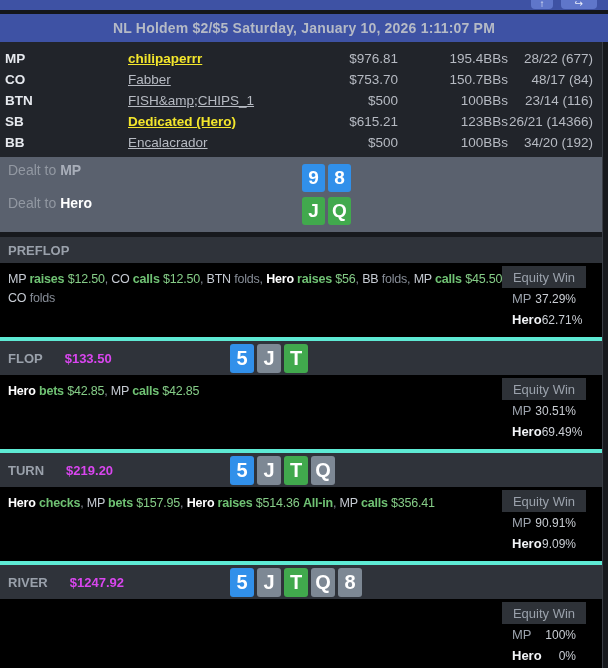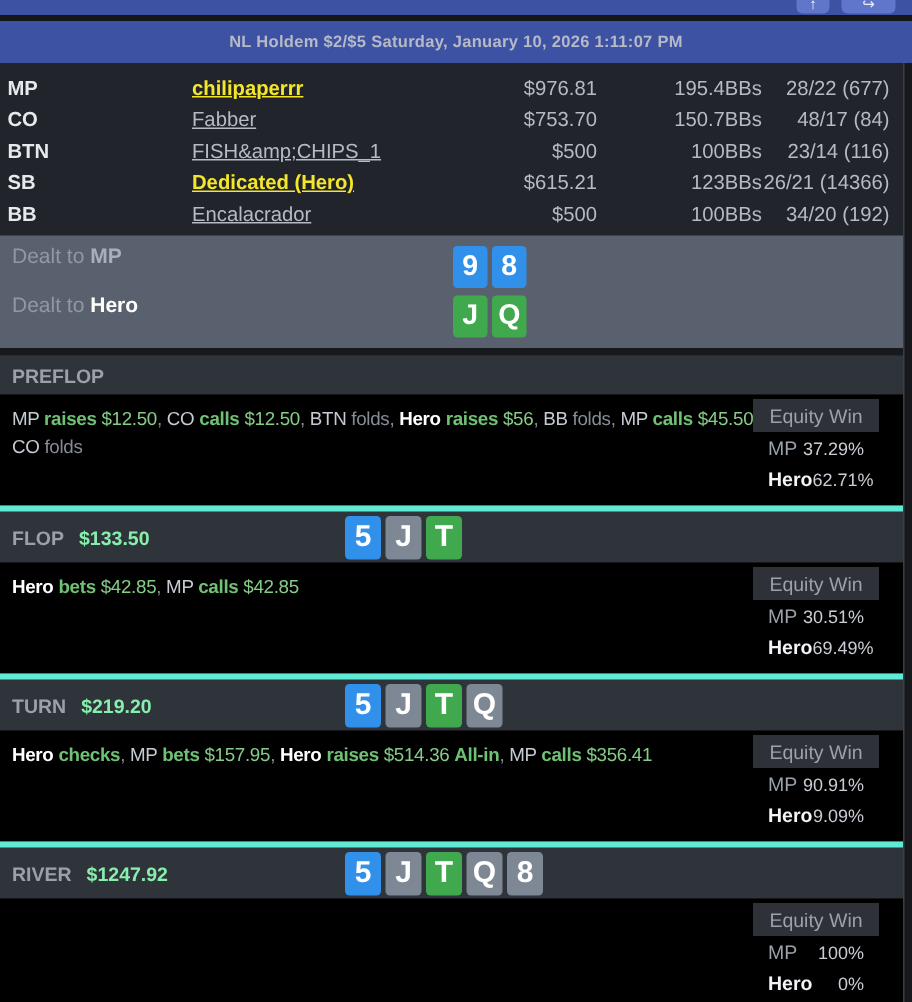--- a/index.html
+++ b/index.html
@@ -6,21 +6,21 @@
   .page{width:608px;height:668px;position:relative;overflow:hidden;background:#21242a;
         font-family:"Liberation Sans","DejaVu Sans",sans-serif;}
   
   .topstrip{height:10px;background:#3e52a4;position:relative;overflow:hidden;}
   .tbtn{position:absolute;top:-7px;height:16px;border-radius:4px;background:#5f76ca;
         color:#e9edf9;font-size:10px;display:flex;align-items:flex-end;justify-content:center;
         line-height:11px;cursor:pointer;}
   .tbtn.b1{right:55px;width:22px;}
   .tbtn.b2{right:11px;width:36px;}
   .sep1{height:4px;background:#14161a;}
-  .titlebar{height:28px;background:#3e52a4;color:#b5bac6;font-weight:bold;font-size:11px;
+  .titlebar{height:28px;background:#3e52a4;color:#b5bac6;font-weight:bold;font-size:14px;
         display:flex;align-items:center;justify-content:center;letter-spacing:.2px;}
   
   .players{padding:6px 0 4px;background:#21242a;}
   .prow{display:grid;grid-template-columns:100px 1fr 95px 110px 85px;
         padding:0 15px 0 5px;height:21px;align-items:center;font-size:13.5px;}
   .pcol-pos{color:#e6e9ee;font-weight:bold;}
   .pcol-name{overflow:hidden;white-space:nowrap;}
   .pname{color:#b6bac2;text-decoration:underline;cursor:pointer;margin-left:23px;}
   .pname.hl{color:#f3e62c;font-weight:bold;}
   .pcol-num{text-align:right;color:#b6bac2;}
@@ -32,21 +32,21 @@
   .drow .dprefix{white-space:pre;}
   .drow.hero .who{color:#ffffff;}
   .dcards{position:absolute;left:302px;top:2px;display:flex;gap:3px;}
   .card{width:23px;height:28px;border-radius:3px;color:#fff;font-weight:bold;font-size:19px;
         display:flex;align-items:center;justify-content:center;}
   .gapline{height:5px;background:#17191d;}
   
   .street-header{height:26px;background:#2f333a;display:flex;align-items:center;
         padding-left:8px;position:relative;font-size:13px;font-weight:bold;color:#9aa1ab;}
   .street-header.with-cards{height:34px;border-top:4px solid #5eead4;}
-  .pot{margin-left:10px;color:#86efac;}
+  .pot{margin-left:22px;color:#d946ef;}
   .hcards{position:absolute;left:230px;top:3px;display:flex;gap:3px;}
   .hcards .card{width:24px;height:29px;font-size:20px;}
   .street-body{position:relative;background:#000000;height:74px;}
   .street-body.last{height:75px;}
   .actions{position:absolute;left:8px;top:7px;width:512px;font-size:12.5px;line-height:19px;
         letter-spacing:-0.2px;}
   .aline{white-space:nowrap;}
   .tk-pos{color:#c6cbd3;}
   .tk-hero{color:#ffffff;font-weight:bold;}
   .tk-verb{color:#6fc173;font-weight:bold;}

